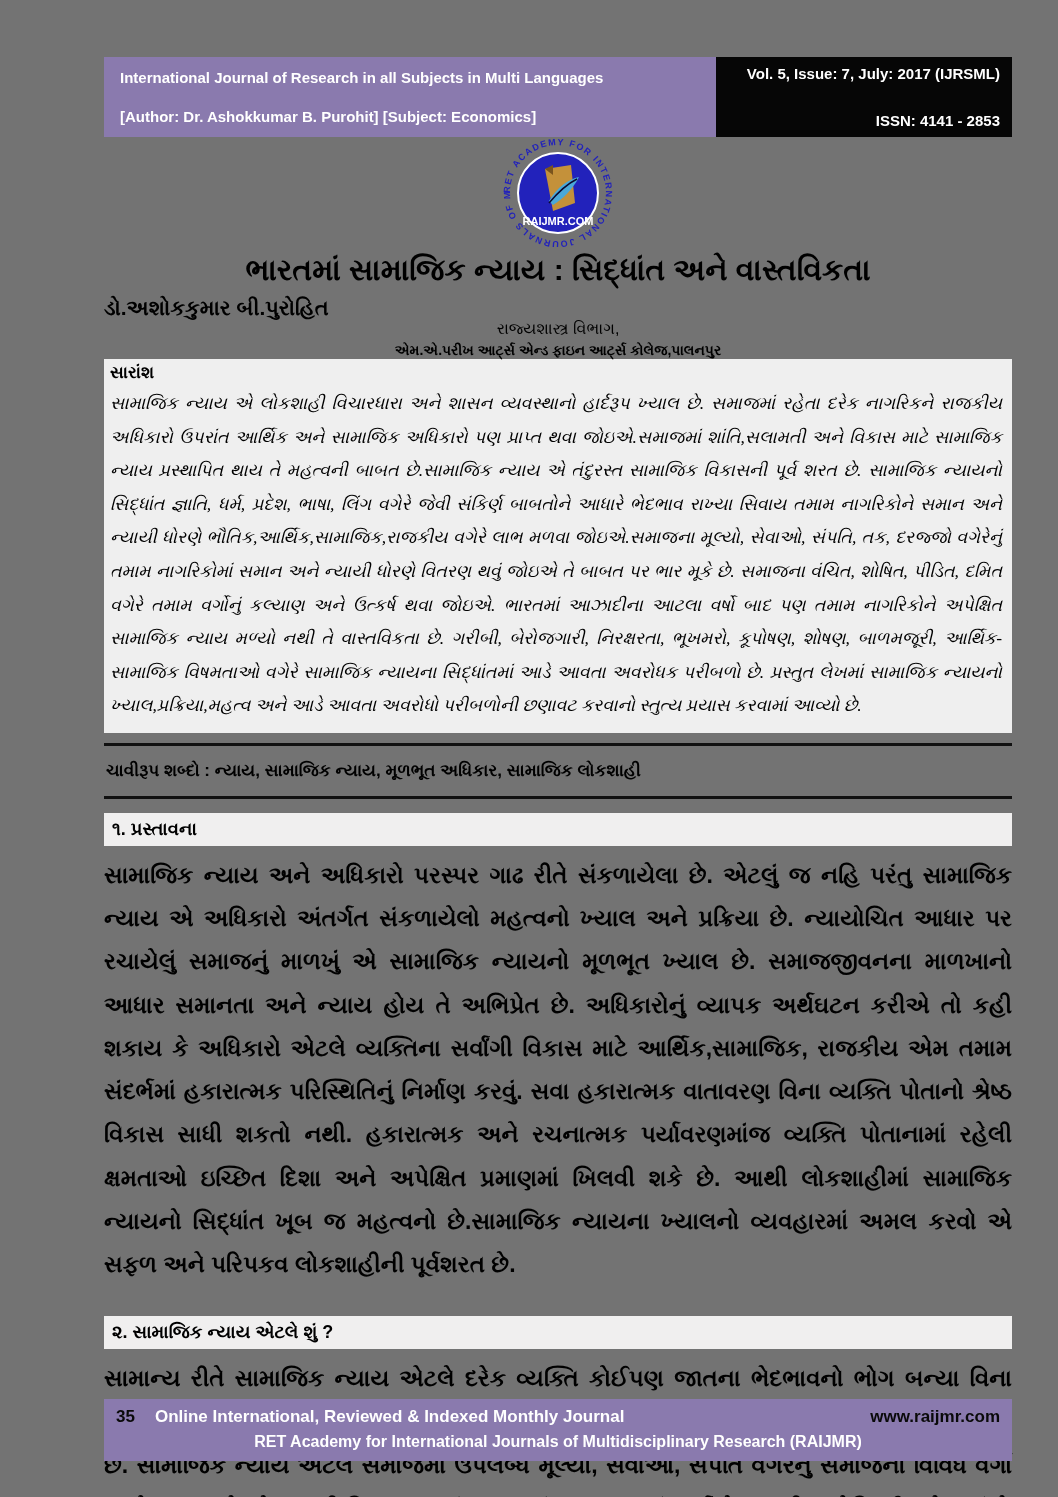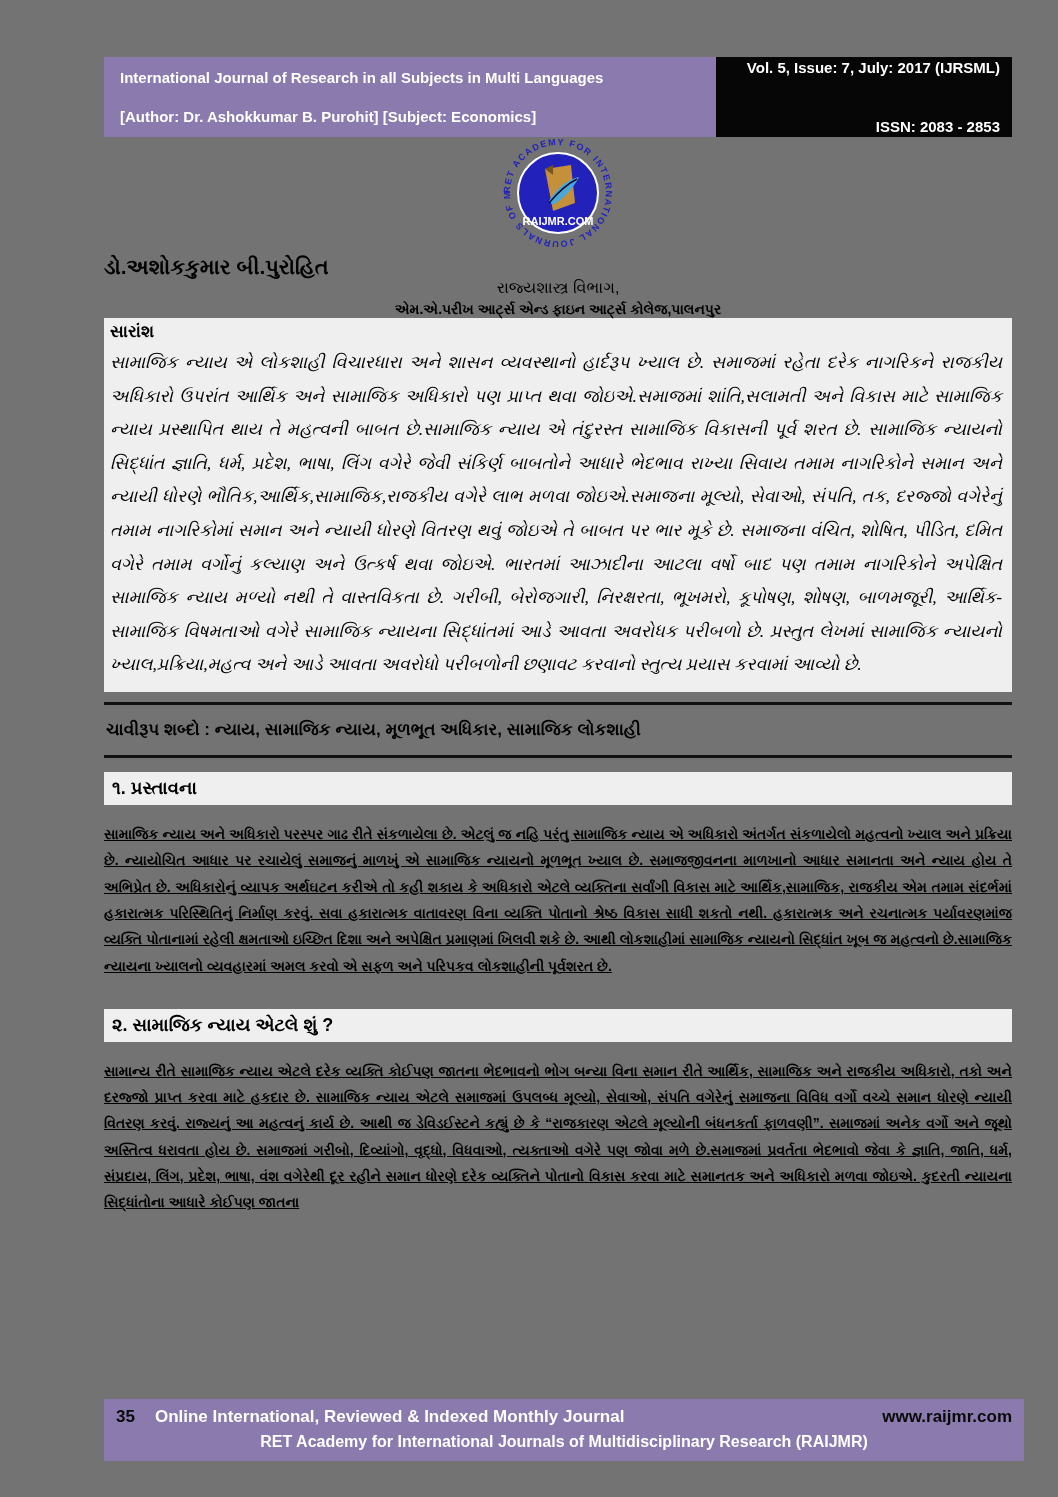--- a/index.html
+++ b/index.html
@@ -5,21 +5,21 @@
   html,body{margin:0;padding:0;background:#ffffff;}
   body{width:1058px;font-family:"Liberation Sans",sans-serif;color:#111;}
   .page{position:relative;width:1058px;height:1497px;background:#737373;overflow:hidden;}
   .content{margin-left:104px;margin-right:46px;}
 
   
   .header-band{display:flex;margin-top:57px;height:80px;}
   .header-left{flex:1;background:#8a7aae;color:#ffffff;font-weight:bold;font-size:15px;
     padding:12px 16px;display:flex;flex-direction:column;justify-content:space-between;}
   .header-right{width:272px;background:#060606;color:#ffffff;font-weight:bold;font-size:15px;
-    padding:2px 12px;display:flex;flex-direction:column;justify-content:space-between;text-align:right;}
+    padding:8px 12px;display:flex;flex-direction:column;justify-content:space-between;text-align:right;}
 
   
   .logo-wrap{text-align:center;margin-top:2px;height:108px;}
   .logo-wrap svg{display:inline-block;}
 
   
   .article-title{text-align:center;font-size:30px;font-weight:bold;margin-top:6px;color:#000;}
   .article-author{text-align:left;font-size:21px;font-weight:bold;margin-top:8px;color:#000;}
   .article-dept{text-align:center;font-size:16px;font-weight:normal;margin-top:0;color:#000;}
   .article-college{text-align:center;font-size:14px;font-weight:bold;margin-top:4px;color:#000;}
@@ -28,67 +28,68 @@
   .abstract-block{background:#efefef;margin-top:0;padding:4px 10px 10px 6px;}
   .abstract-heading{font-size:17px;font-weight:bold;color:#000;}
   .abstract-body{font-family:Liberation Serif, serif;font-style:italic;font-size:17.5px;
     line-height:1.92;text-align:justify;color:#000;margin-top:4px;}
 
   .rule{border:none;border-top:3px solid #111;margin:10px 0 0 0;}
   .keywords-line{font-size:17px;font-weight:bold;padding:15px 2px;color:#000;}
 
   
   .section-heading{background:#f0efef;font-size:18px;font-weight:bold;padding:6px 8px;color:#000;}
-  .section-body{font-size:14px;font-weight:bold;line-height:1.88;text-align:justify;
-    color:#000;margin-top:16px;text-decoration:underline;}
+  .section-body{font-size:23px;font-weight:bold;line-height:1.88;text-align:justify;
+    color:#000;margin-top:8px;}
   .section-gap{height:30px;}
 
   
-  .footer-band{position:absolute;left:104px;right:34px;top:1399px;background:#8a7aae;
+  .footer-band{position:absolute;left:104px;right:46px;top:1399px;background:#8a7aae;
     padding:8px 12px 10px 12px;}
   .footer-line1{display:flex;align-items:baseline;font-weight:bold;font-size:17px;}
   .footer-page{color:#0a0a0a;margin-right:20px;}
   .footer-journal{color:#ffffff;flex:1;}
   .footer-site{color:#0a0a0a;text-align:right;}
   .footer-line2{text-align:center;color:#ffffff;font-weight:bold;font-size:16px;margin-top:6px;}
 </style>
 </head>
 <body>
 
 <div class="page">
   <div class="content">
 
     <div class="header-band">
       <div class="header-left">
         <div>International Journal of Research in all Subjects in Multi Languages</div>
         <div>[Author: Dr. Ashokkumar B. Purohit] [Subject: Economics]</div>
       </div>
       <div class="header-right">
         <div>Vol. 5, Issue: 7, July: 2017 (IJRSML)</div>
-        <div>ISSN: 2083 - 2853</div>
+        <div>ISSN: 4141 - 2853</div>
       </div>
     </div>
 
     <div class="logo-wrap">
       <svg width="150" height="108" viewBox="0 0 150 108">
         <defs>
           <path id="ringPath" d="M 27 54 A 48 48 0 1 1 123 54 A 48 48 0 1 1 27 54"></path>
         </defs>
         <text font-size="9" font-weight="bold" fill="#2222bb" letter-spacing="1.5" font-family="Liberation Sans, sans-serif">
           <textPath href="#ringPath">RET ACADEMY FOR INTERNATIONAL JOURNALS OF MULTIDISCIPLINARY RESEARCH</textPath>
         </text>
         <circle cx="75" cy="54" r="40" fill="#2222bb" stroke="#ffffff" stroke-width="2"></circle>
         <path d="M62 30 L88 26 L92 64 L70 72 Z" fill="#c4913a"></path>
         <path d="M62 30 L70 26 L70 36 Z" fill="#7a541d"></path>
         <path d="M66 62 C 74 48, 86 40, 96 38 C 90 50, 80 60, 70 66 Z" fill="#4aa8d8"></path>
         <path d="M66 64 C 76 52, 86 44, 94 40" stroke="#0a0a30" stroke-width="1.5" fill="none"></path>
         <text x="75" y="86" text-anchor="middle" font-size="11" font-weight="bold" fill="#ffffff" font-family="Liberation Sans, sans-serif">RAIJMR.COM</text>
       </svg>
     </div>
 
+    <div class="article-title">ભારતમાં સામાજિક ન્યાય : સિદ્ધાંત અને વાસ્તવિકતા</div>
     <div class="article-author">ડો.અશોકકુમાર બી.પુરોહિત</div>
     <div class="article-dept">રાજ્યશાસ્ત્ર વિભાગ,</div>
     <div class="article-college">એમ.એ.પરીખ આર્ટ્સ એન્ડ ફાઇન આર્ટ્સ કોલેજ,પાલનપુર</div>
 
     <div class="abstract-block">
       <div class="abstract-heading">સારાંશ</div>
       <div class="abstract-body">સામાજિક ન્યાય એ લોકશાહી વિચારધારા અને શાસન વ્યવસ્થાનો હાર્દરૂપ ખ્યાલ છે. સમાજમાં રહેતા દરેક નાગરિકને રાજકીય અધિકારો ઉપરાંત આર્થિક અને સામાજિક અધિકારો પણ પ્રાપ્ત થવા જોઇએ.સમાજમાં શાંતિ,સલામતી અને વિકાસ માટે સામાજિક ન્યાય પ્રસ્થાપિત થાય તે મહત્વની બાબત છે.સામાજિક ન્યાય એ તંદુરસ્ત સામાજિક વિકાસની પૂર્વ શરત છે. સામાજિક ન્યાયનો સિદ્ધાંત જ્ઞાતિ, ધર્મ, પ્રદેશ, ભાષા, લિંગ વગેરે જેવી સંકિર્ણ બાબતોને આધારે ભેદભાવ રાખ્યા સિવાય તમામ નાગરિકોને સમાન અને ન્યાયી ધોરણે ભૌતિક,આર્થિક,સામાજિક,રાજકીય વગેરે લાભ મળવા જોઇએ.સમાજના મૂલ્યો, સેવાઓ, સંપતિ, તક, દરજ્જો વગેરેનું તમામ નાગરિકોમાં સમાન અને ન્યાયી ધોરણે વિતરણ થવું જોઇએ તે બાબત પર ભાર મૂકે છે. સમાજના વંચિત, શોષિત, પીડિત, દમિત વગેરે તમામ વર્ગોનું કલ્યાણ અને ઉત્કર્ષ થવા જોઇએ. ભારતમાં આઝાદીના આટલા વર્ષો બાદ પણ તમામ નાગરિકોને અપેક્ષિત સામાજિક ન્યાય મળ્યો નથી તે વાસ્તવિકતા છે. ગરીબી, બેરોજગારી, નિરક્ષરતા, ભૂખમરો, કૂપોષણ, શોષણ, બાળમજૂરી, આર્થિક-સામાજિક વિષમતાઓ વગેરે સામાજિક ન્યાયના સિદ્ધાંતમાં આડે આવતા અવરોધક પરીબળો છે. પ્રસ્તુત લેખમાં સામાજિક ન્યાયનો ખ્યાલ,પ્રક્રિયા,મહત્વ અને આડે આવતા અવરોધો પરીબળોની છણાવટ કરવાનો સ્તુત્ય પ્રયાસ કરવામાં આવ્યો છે.</div>
     </div>
 
     <hr class="rule">

